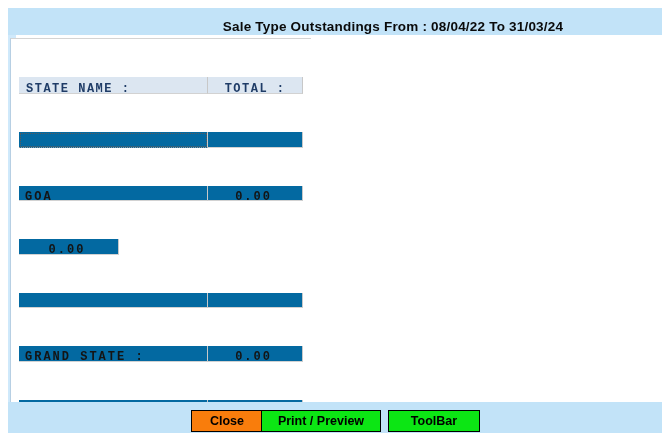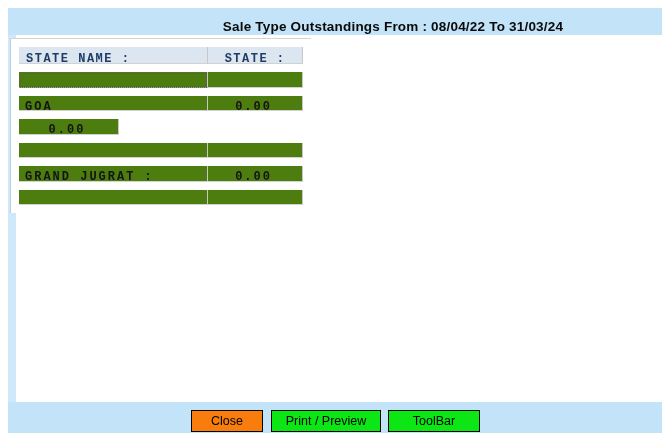--- a/index.html
+++ b/index.html
@@ -44,21 +44,21 @@
   .grid {
     position: absolute;
     left: 2px; top: 30px;
     width: 301px;
     border-left: 1px solid #b7cfe3;
     border-top: 1px solid #d4d4d4;
     background: #ffffff;
     font-family: "Liberation Mono", monospace;
     font-weight: bold;
   }
-  .grid-row { display: flex; width: 100%; }
+  .grid-row { display: flex; width: 100%; margin-top: 30px; }
   .cell {
     border-right: 1px solid #c8c8c8;
     border-bottom: 1px solid #d2d2d2;
     overflow: hidden;
     white-space: nowrap;
   }
   .col-state { width: 200px; }
   .col-total { width: 100px; }
 
   .hdr-row .cell {
@@ -71,21 +71,21 @@
   }
   .hdr-row .col-state { padding-left: 7px; text-align: left; }
   .hdr-row .col-total { text-align: center; }
 
   .data-row .cell {
     height: 15.5px;
     color: #141414;
     font-size: 12px;
     letter-spacing: 2px;
     line-height: 14.5px;
-    background: #4d7c0f;
+    background: #0369a1;
   }
   .data-row .col-state { padding-left: 6px; }
   .data-row .col-total { text-align: center; padding-right: 7px; }
 
   
   .focus-cell {
     outline: 1px dotted #5a5a5a;
     outline-offset: -2px;
     border-bottom-style: dotted;
     border-bottom-color: #9a9a9a;
@@ -97,48 +97,48 @@
     left: 0; top: 394px;
     width: 666px; height: 39px;
     background: #c2e3f8;
   }
   .btn {
     position: absolute;
     top: 8px;
     height: 22px;
     border: 1px solid #000000;
     font-family: "Liberation Sans", sans-serif;
-    font-weight: normal;
+    font-weight: bold;
     font-size: 12.5px;
     color: #000000;
     text-align: center;
     line-height: 20px;
     cursor: pointer;
     padding: 0;
   }
   .btn-close { left: 183px; width: 72px; }
-  .btn-print { left: 263px; width: 110px; }
+  .btn-print { left: 253px; width: 120px; }
   .btn-toolbar { left: 380px; width: 92px; }
 </style>
 </head>
 <body>
 
 <div class="window">
 
   <div class="title-bar">
     <span class="title-text">Sale Type Outstandings From : 08/04/22 To 31/03/24</span>
   </div>
 
   <div class="left-edge"></div>
 
   <div class="grid">
 
     <div class="grid-row hdr-row">
       <div class="cell col-state">STATE NAME :</div>
-      <div class="cell col-total">STATE :</div>
+      <div class="cell col-total">TOTAL :</div>
     </div>
 
     <div class="grid-row data-row">
       <div class="cell col-state focus-cell"></div>
       <div class="cell col-total"></div>
     </div>
 
     <div class="grid-row data-row">
       <div class="cell col-state">GOA</div>
       <div class="cell col-total">0.00</div>
@@ -147,21 +147,21 @@
     <div class="grid-row data-row">
       <div class="cell col-total">0.00</div>
     </div>
 
     <div class="grid-row data-row">
       <div class="cell col-state"></div>
       <div class="cell col-total"></div>
     </div>
 
     <div class="grid-row data-row">
-      <div class="cell col-state">GRAND JUGRAT :</div>
+      <div class="cell col-state">GRAND STATE :</div>
       <div class="cell col-total">0.00</div>
     </div>
 
     <div class="grid-row data-row">
       <div class="cell col-state"></div>
       <div class="cell col-total"></div>
     </div>
 
   </div>
 

